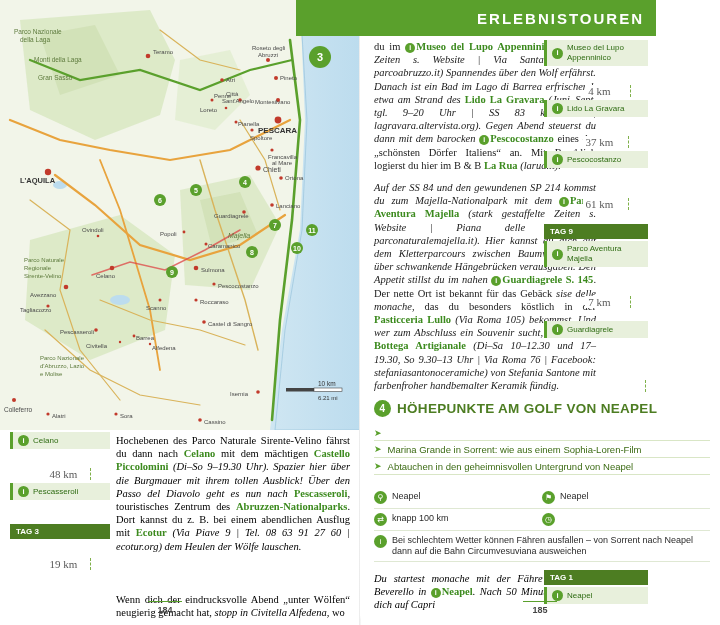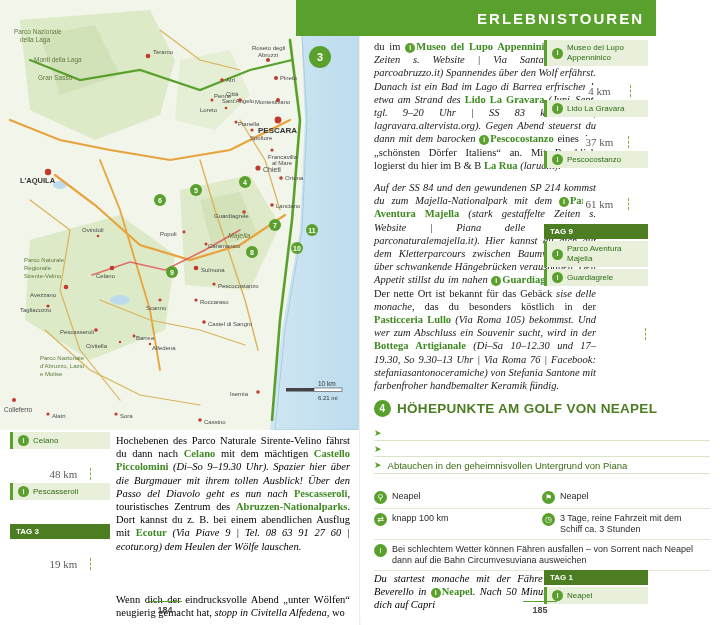--- a/index.html
+++ b/index.html
@@ -499,44 +499,49 @@
         <span class="dashline"></span>
         <span>61 km</span>
       </div>
       <div class="tag-banner">
         <span>TAG 9</span>
       </div>
       <div class="pill">
         <span class="num">i</span>
         <span>Parco Aventura Majella</span>
       </div>
+      <div class="dist" style="padding:13px 0">
+        <span class="dashline"></span>
+        <span>7 km</span>
+      </div>
       <div class="pill">
         <span class="num">i</span>
         <span>Guardiagrele</span>
       </div>
       <div class="dist" style="padding:26px 0 0 0;height:60px">
         <span class="dashline"></span>
       </div>
     </div>
 
     <div class="sec-head" style="top:400px">
       <span class="circ">4</span>
       <span>HÖHEPUNKTE AM GOLF VON NEAPEL</span>
     </div>
 
     <div class="bullets" style="top:425px">
       <div>
         <span class="arr">➤</span>
       </div>
       <div>
         <span class="arr">➤</span>
+        <span>Marina Grande in Sorrent: wie aus einem Sophia-Loren-Film</span>
       </div>
       <div>
         <span class="arr">➤</span>
-        <span>Abtauchen in den geheimnisvollen Untergrund von Piana</span>
+        <span>Abtauchen in den geheimnisvollen Untergrund von Neapel</span>
       </div>
     </div>
 
     <div class="infobox" style="top:487px">
       <div class="info-row">
         <div class="info-cell">
           <span class="ic">⚲</span>
           <span>Neapel</span>
         </div>
         <div class="info-cell">
@@ -544,21 +549,20 @@
           <span>Neapel</span>
         </div>
       </div>
       <div class="info-row">
         <div class="info-cell">
           <span class="ic">⇄</span>
           <span>knapp 100 km</span>
         </div>
         <div class="info-cell">
           <span class="ic">◷</span>
-          <span>3 Tage, reine Fahrzeit mit dem Schiff ca. 3 Stunden</span>
         </div>
       </div>
       <div class="info-row">
         <div class="info-cell" style="width:100%">
           <span class="ic">i</span>
           <span>Bei schlechtem Wetter können Fähren ausfallen – von Sorrent nach Neapel dann auf die Bahn Circumvesuviana ausweichen</span>
         </div>
       </div>
     </div>
 

